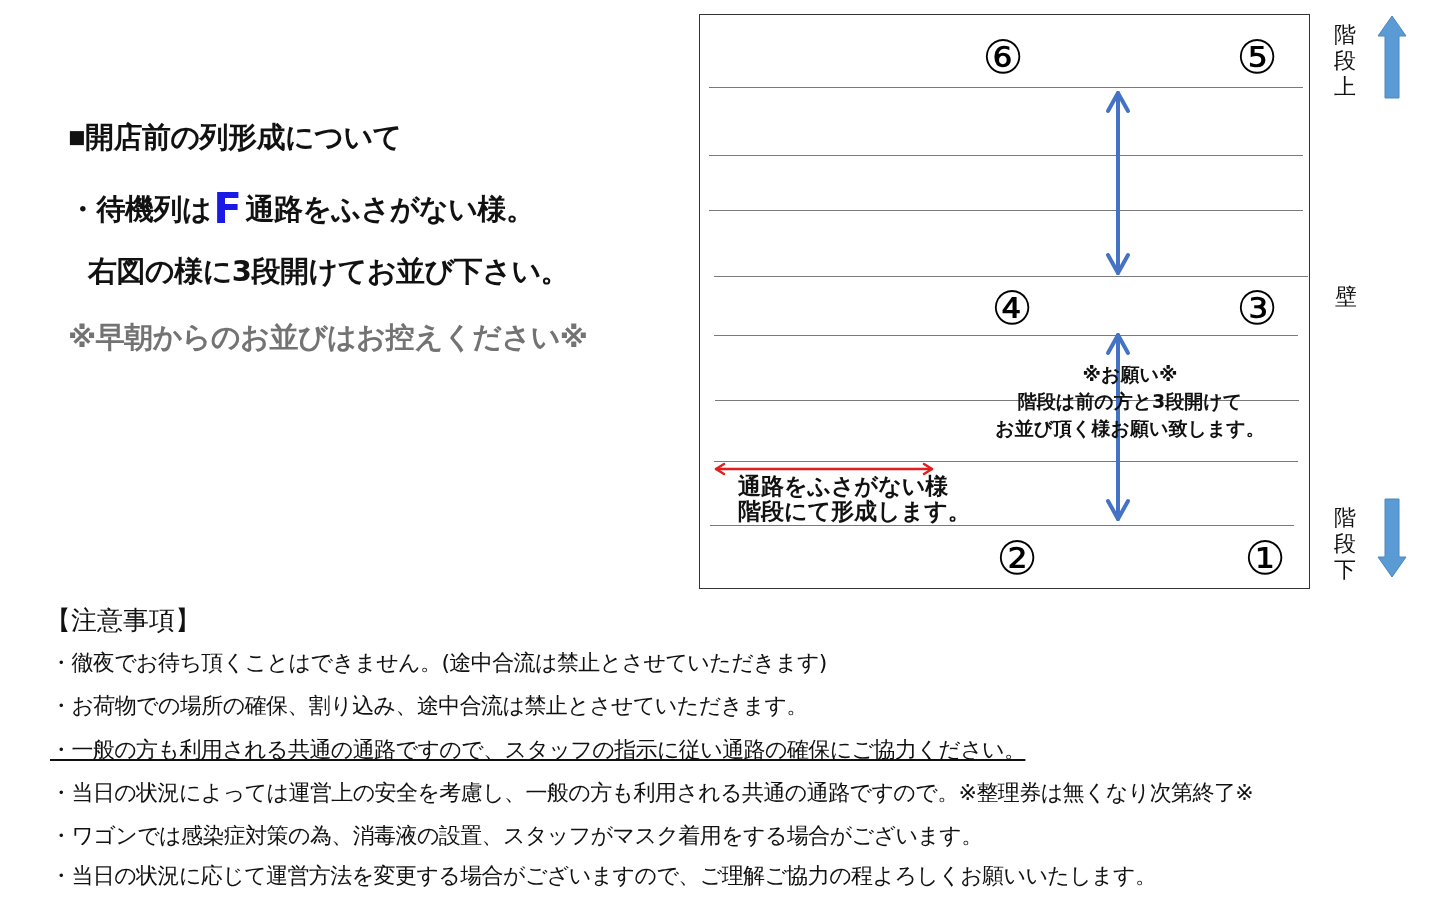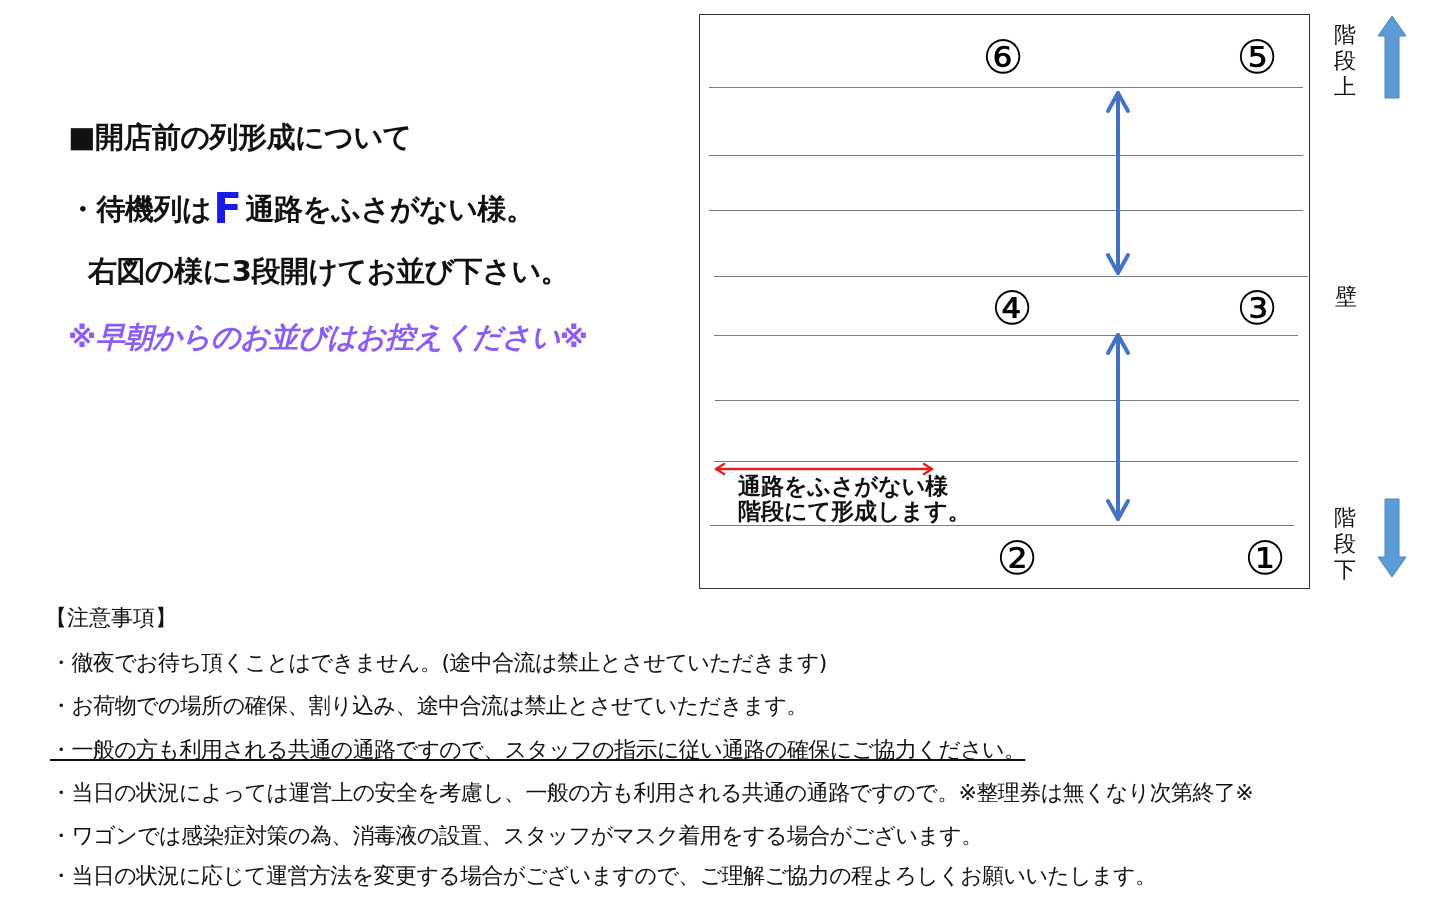--- a/index.html
+++ b/index.html
@@ -1,37 +1,37 @@
 <!DOCTYPE html>
 <html><head>
 <meta charset="utf-8">
 <style>
   html, body { margin:0; padding:0; background:#ffffff; }
   body { width:1445px; height:915px; position:relative; overflow:hidden;
          font-family:"DejaVu Sans", "Liberation Sans", sans-serif; color:#111; }
   .head-line { position:absolute; left:68px; font-weight:bold; font-size:29px; white-space:nowrap; letter-spacing:-0.5px; }
   .accent-f { color:#1a1ae6; font-size:42px; font-weight:bold; vertical-align:-4px; margin:0 4px 0 2px; }
-  .warn { color:#8b5cf6;font-style:italic; }
+  .warn { color:#737373; }
   #diagram { position:absolute; left:699px; top:14px; width:611px; height:575px;
              border:1.5px solid #333; box-sizing:border-box; }
   .hline { position:absolute; height:0; border-top:1.5px solid #7a7a7a; }
   .circ { position:absolute; font-size:46px; line-height:46px; width:54px; text-align:center; color:#000; }
   .note-center { position:absolute; left:280px; top:346px; width:300px; text-align:center;
                  font-weight:bold; font-size:19px; line-height:27px; color:#111; white-space:nowrap; }
   .note-left { position:absolute; left:38px; top:459px; font-size:23px; line-height:25px; font-weight:bold; color:#111; white-space:nowrap; }
   .side-label { position:absolute; font-size:22px; line-height:26px; width:26px; text-align:center; color:#111; }
-  .notes-title { position:absolute; left:45px; top:603px; font-size:22px; white-space:nowrap; }
+  .notes-title { position:absolute; left:45px; top:603px; font-size:26px; white-space:nowrap; }
   .note-item { position:absolute; left:50px; font-size:22px; white-space:nowrap; letter-spacing:-0.6px; }
   svg { position:absolute; overflow:visible; }
 </style>
 </head>
 <body>
 
 <div>
-  <div class="head-line" style="top:118px;">■開店前の列形成について</div>
+  <div class="head-line" style="top:118px;font-family:Liberation Mono, monospace;">■開店前の列形成について</div>
   <div class="head-line" style="top:184px;">
     <span>・待機列は</span><span class="accent-f">F</span><span>通路をふさがない様。</span>
   </div>
   <div class="head-line" style="top:252px; left:88px;">右図の様に3段開けてお並び下さい。</div>
   <div class="head-line warn" style="top:318px;">※早朝からのお並びはお控えください※</div>
 </div>
 
 <div id="diagram">
 
   <div class="hline" style="left:9px; width:594px; top:72px;"></div>
@@ -60,20 +60,25 @@
       <polyline points="408,486 418,504 428,486"></polyline>
     </g>
 
     <g stroke="#e02020" stroke-width="2.5" fill="none" stroke-linecap="round" stroke-linejoin="round">
       <line x1="16" y1="454" x2="232" y2="454"></line>
       <polyline points="24,449 16,454 24,459"></polyline>
       <polyline points="224,449 232,454 224,459"></polyline>
     </g>
   </svg>
 
+  <div class="note-center">
+    <div>※お願い※</div>
+    <div>階段は前の方と3段開けて</div>
+    <div>お並び頂く様お願い致します。</div>
+  </div>
 
   <div class="note-left">
     <div>通路をふさがない様</div>
     <div>階段にて形成します。</div>
   </div>
 </div>
 
 <div class="side-label" style="left:1332px; top:22px;">
   <div>階</div>
   <div>段</div>

